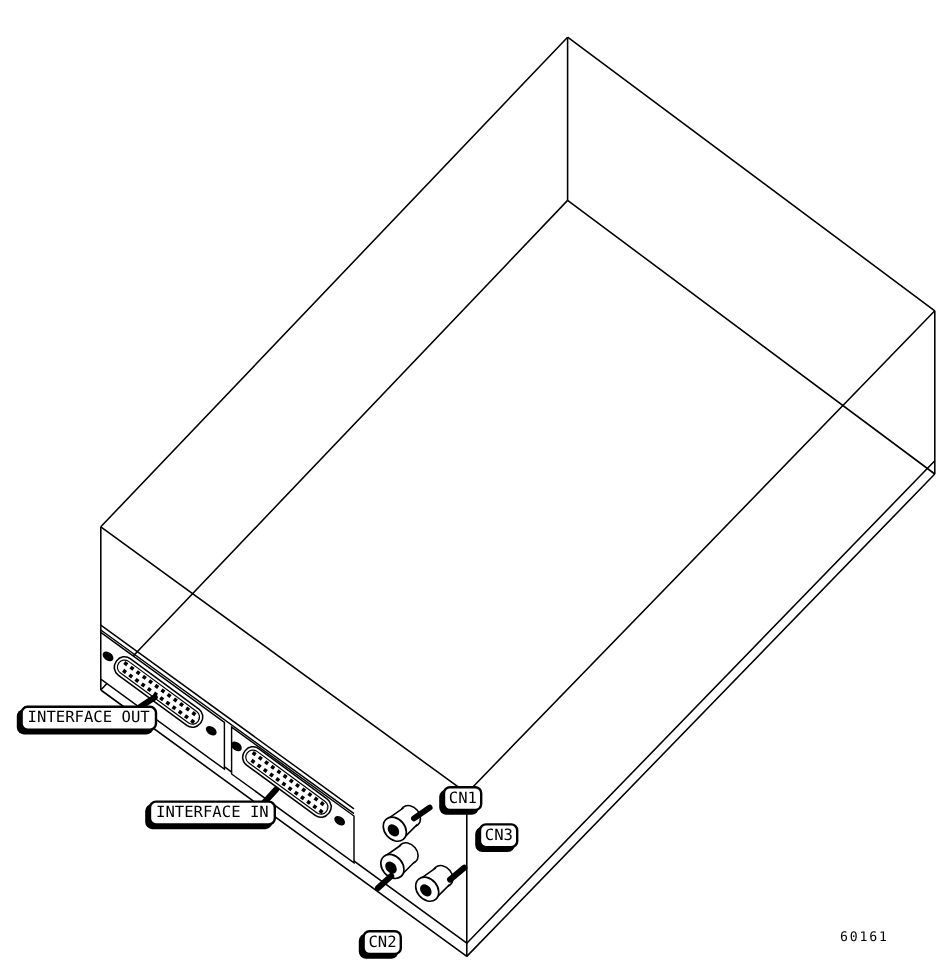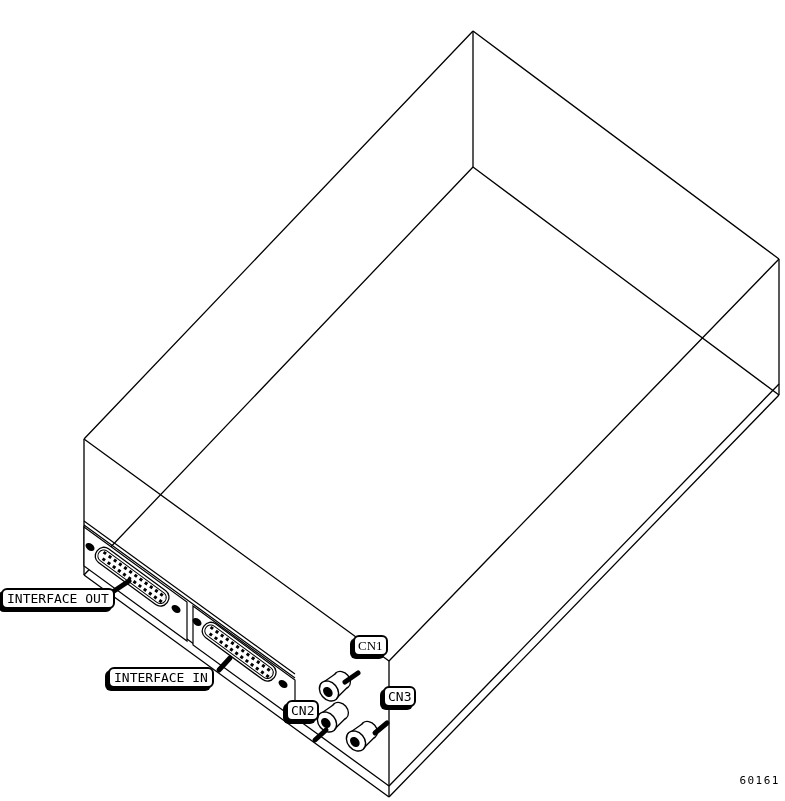--- a/index.html
+++ b/index.html
@@ -23,31 +23,31 @@
     border: 2px solid #000000;
     border-radius: 6px;
     box-shadow: -3px 3px 0 0 #000000;
     font-size: 13px;
     line-height: 15px;
     letter-spacing: 0px;
     color: #000000;
     padding: 1px 4px;
     white-space: nowrap;
     z-index: 5;
+    margin-left: 16px;
   }
   .callout.small { padding: 1px 3px; }
   #callout-interface-out { left: 1px;   top: 588px; }
   #callout-interface-in  { left: 108px; top: 667px; }
-  #callout-cn1           { left: 353px; top: 635px; font-family: Liberation Serif, serif; }
-  #callout-cn2           { left: 286px; top: 700px; }
+  #callout-cn1           { left: 353px; top: 655px; }
+  #callout-cn2           { left: 286px; top: 775px; }
   #callout-cn3           { left: 383px; top: 686px; }
   #figure-number {
     position: absolute;
     left: 700px; top: 774px; width: 80px;
-    text-align: right;
     font-size: 11px;
     letter-spacing: 1.5px;
     color: #000000;
     z-index: 2;
   }
 </style>
 </head>
 <body>
 
 <div id="stage">

